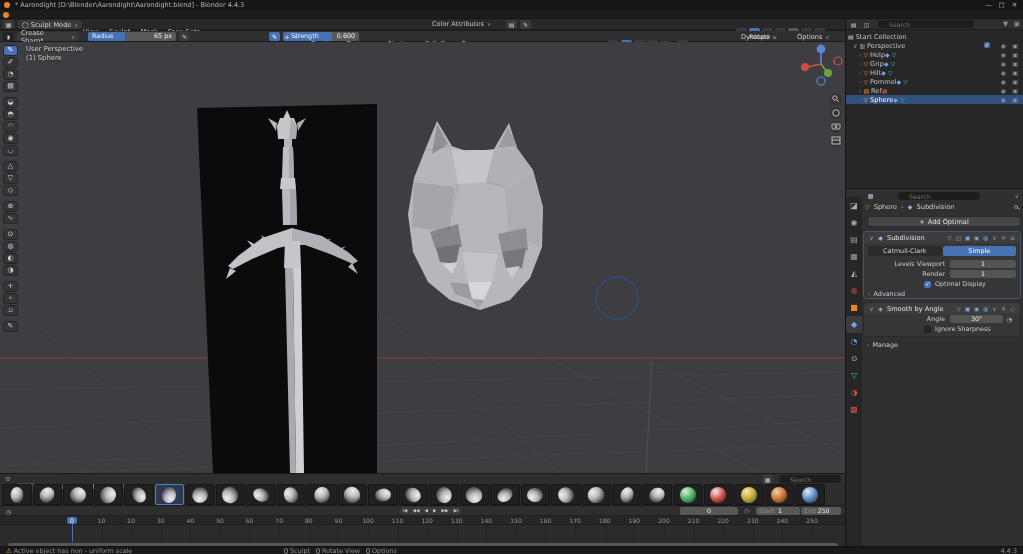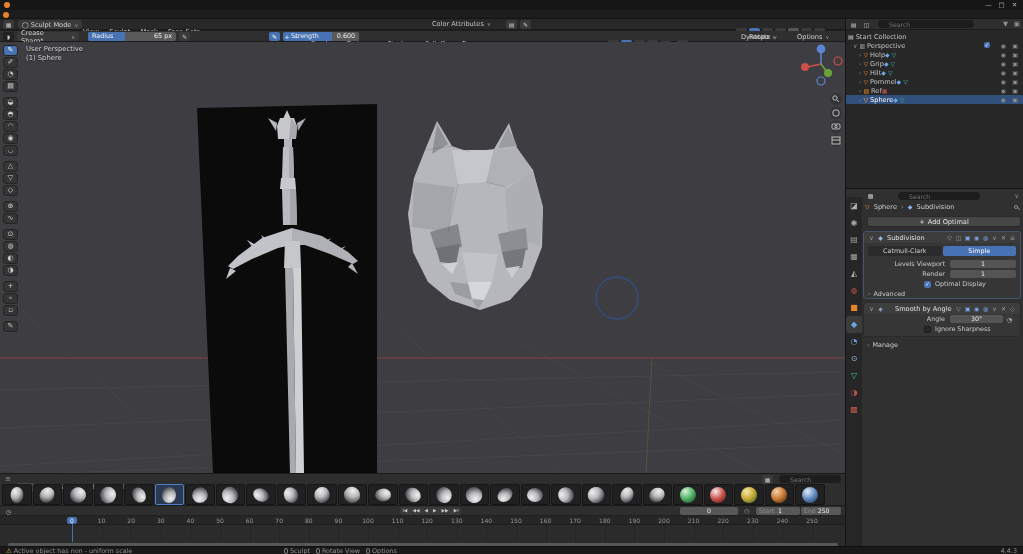--- a/index.html
+++ b/index.html
@@ -88,20 +88,21 @@
   
   #statusbar{left:0;top:546px;width:1023px;height:8px;background:#191919;border-top:1px solid #101010;color:#8f8f8f;font-size:6.4px;line-height:8px}
   .mouse{display:inline-block;width:4px;height:6px;border:1px solid #7e7e7e;border-radius:2px;margin:0 2px -1px 6px}
   .winbtn{display:inline-block;width:13px;text-align:center;color:#bdbdbd;font-size:6.5px}
 </style>
 </head>
 <body>
 
 <div id="titlebar" class="abs">
   <span class="abs" style="left:4px;top:2px;width:6px;height:6px;border-radius:50%;background:#e8842c"></span>
+  <span class="abs" style="left:15px">* Aarondight [D:\Blender\Aarondight\Aarondight.blend] - Blender 4.4.3</span>
   <span class="abs" style="right:2px;top:0"><span class="winbtn">—</span><span class="winbtn">□</span><span class="winbtn">✕</span></span>
 </div>
 
 <div id="menubar" class="abs">
   <span class="abs" style="left:3px;top:1.5px;width:6px;height:6px;border-radius:50%;background:#e8842c"></span>
   <span id="menu-items" class="abs" style="left:12px"><span class="menu-item">File</span><span class="menu-item">Edit</span><span class="menu-item">Render</span><span class="menu-item">Window</span><span class="menu-item">Help</span></span>
   <span id="ws-tabs" class="abs" style="left:160px"><span class="ws-tab active">Layout</span><span class="ws-tab">Modeling</span><span class="ws-tab">Sculpting</span><span class="ws-tab">UV Editing</span><span class="ws-tab">Texture Paint</span><span class="ws-tab">Shading</span><span class="ws-tab">Animation</span><span class="ws-tab">Rendering</span><span class="ws-tab">Compositing</span><span class="ws-tab">Geometry Nodes</span><span class="ws-tab">Scripting</span><span class="ws-tab">+</span></span>
   <span class="abs" style="right:140px;top:0">
     <span class="txt" style="font-size:6.5px">◭</span>
     <span class="txt dd" style="font-size:6.8px">Scene</span>
@@ -368,21 +369,21 @@
     <div class="prow">
       <span class="dim" style="margin-right:3px">›</span>
         <span>Advanced</span>
     </div>
   </div>
 
   <div class="panel" style="top:113px;height:35px">
     <div class="phead">
       <span class="tgl">∨</span>
       <span class="tgl" style="color:#9ab7e0">◈</span>
-      <span style="flex:1;margin-left:10px">Smooth by Angle</span>
+      <span style="flex:1;margin-left:2px">Smooth by Angle</span>
       <span class="tgl">▽</span>
       <span class="tgl bl">▣</span>
       <span class="tgl bl">◉</span>
       <span class="tgl bl">◍</span>
       <span class="tgl">∨</span>
       <span class="tgl">✕</span>
       <span class="tgl">◇</span>
     </div>
     <div class="prow">
       <span class="plab">Angle</span>

